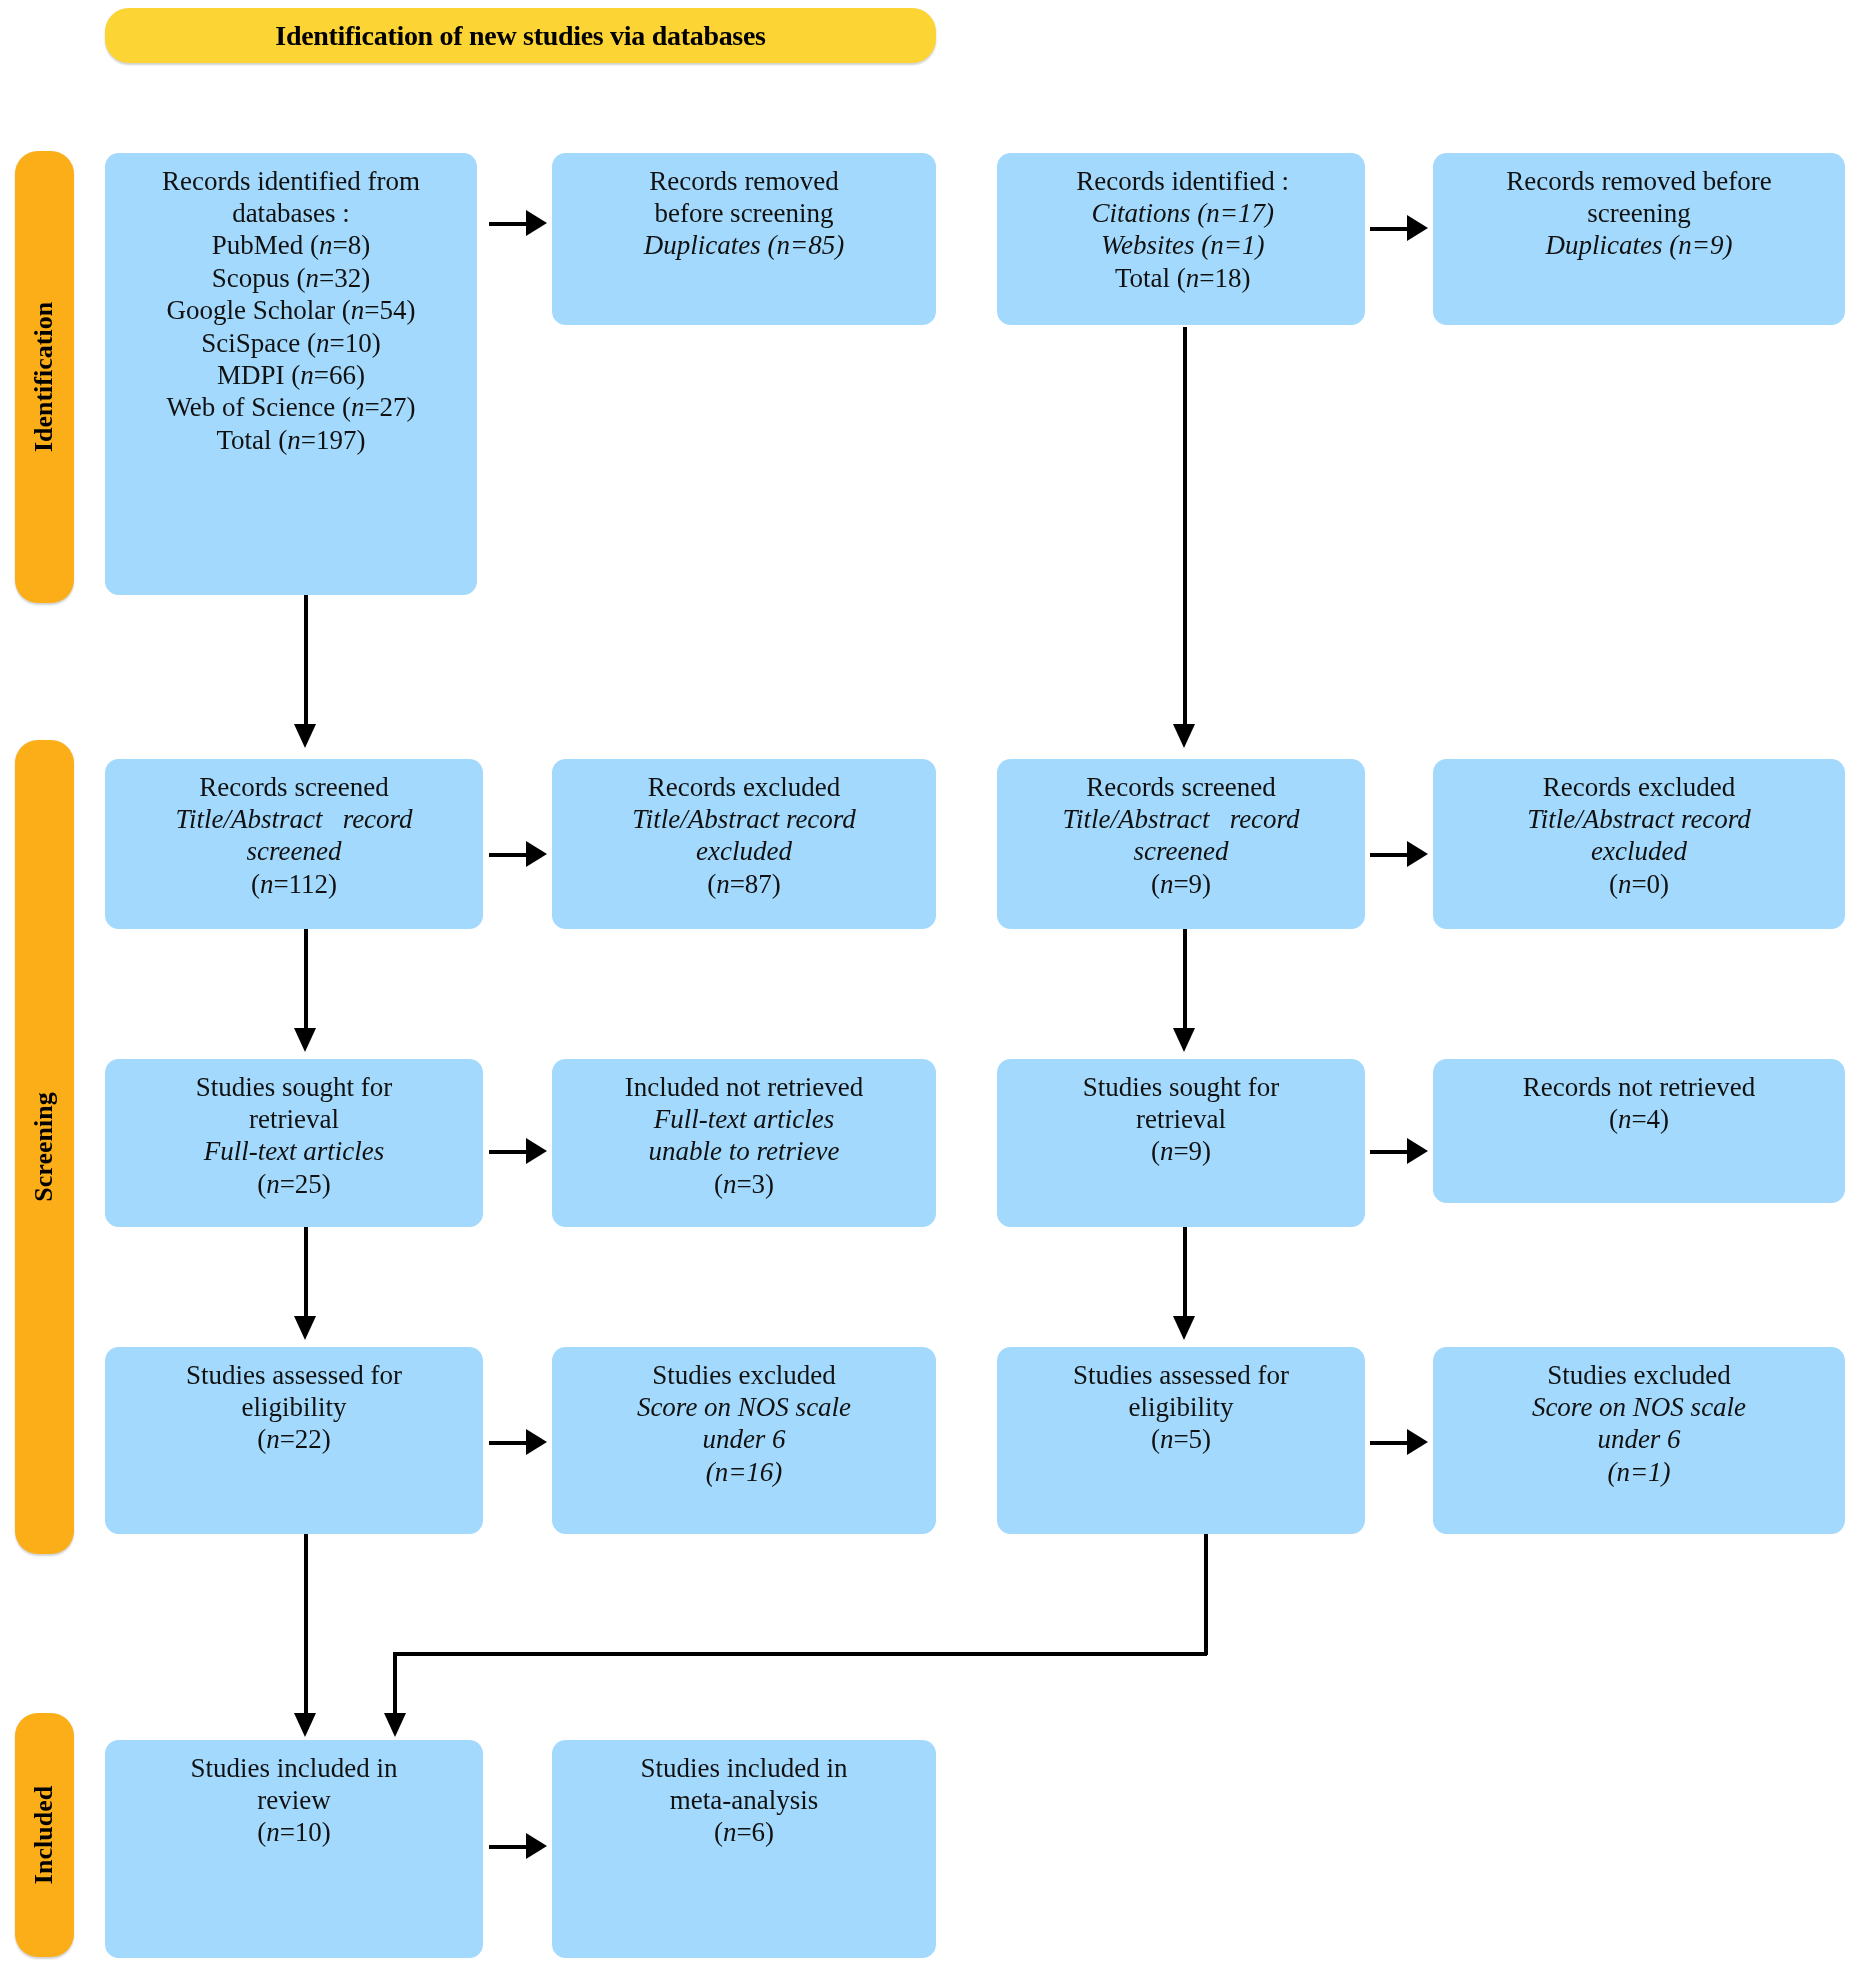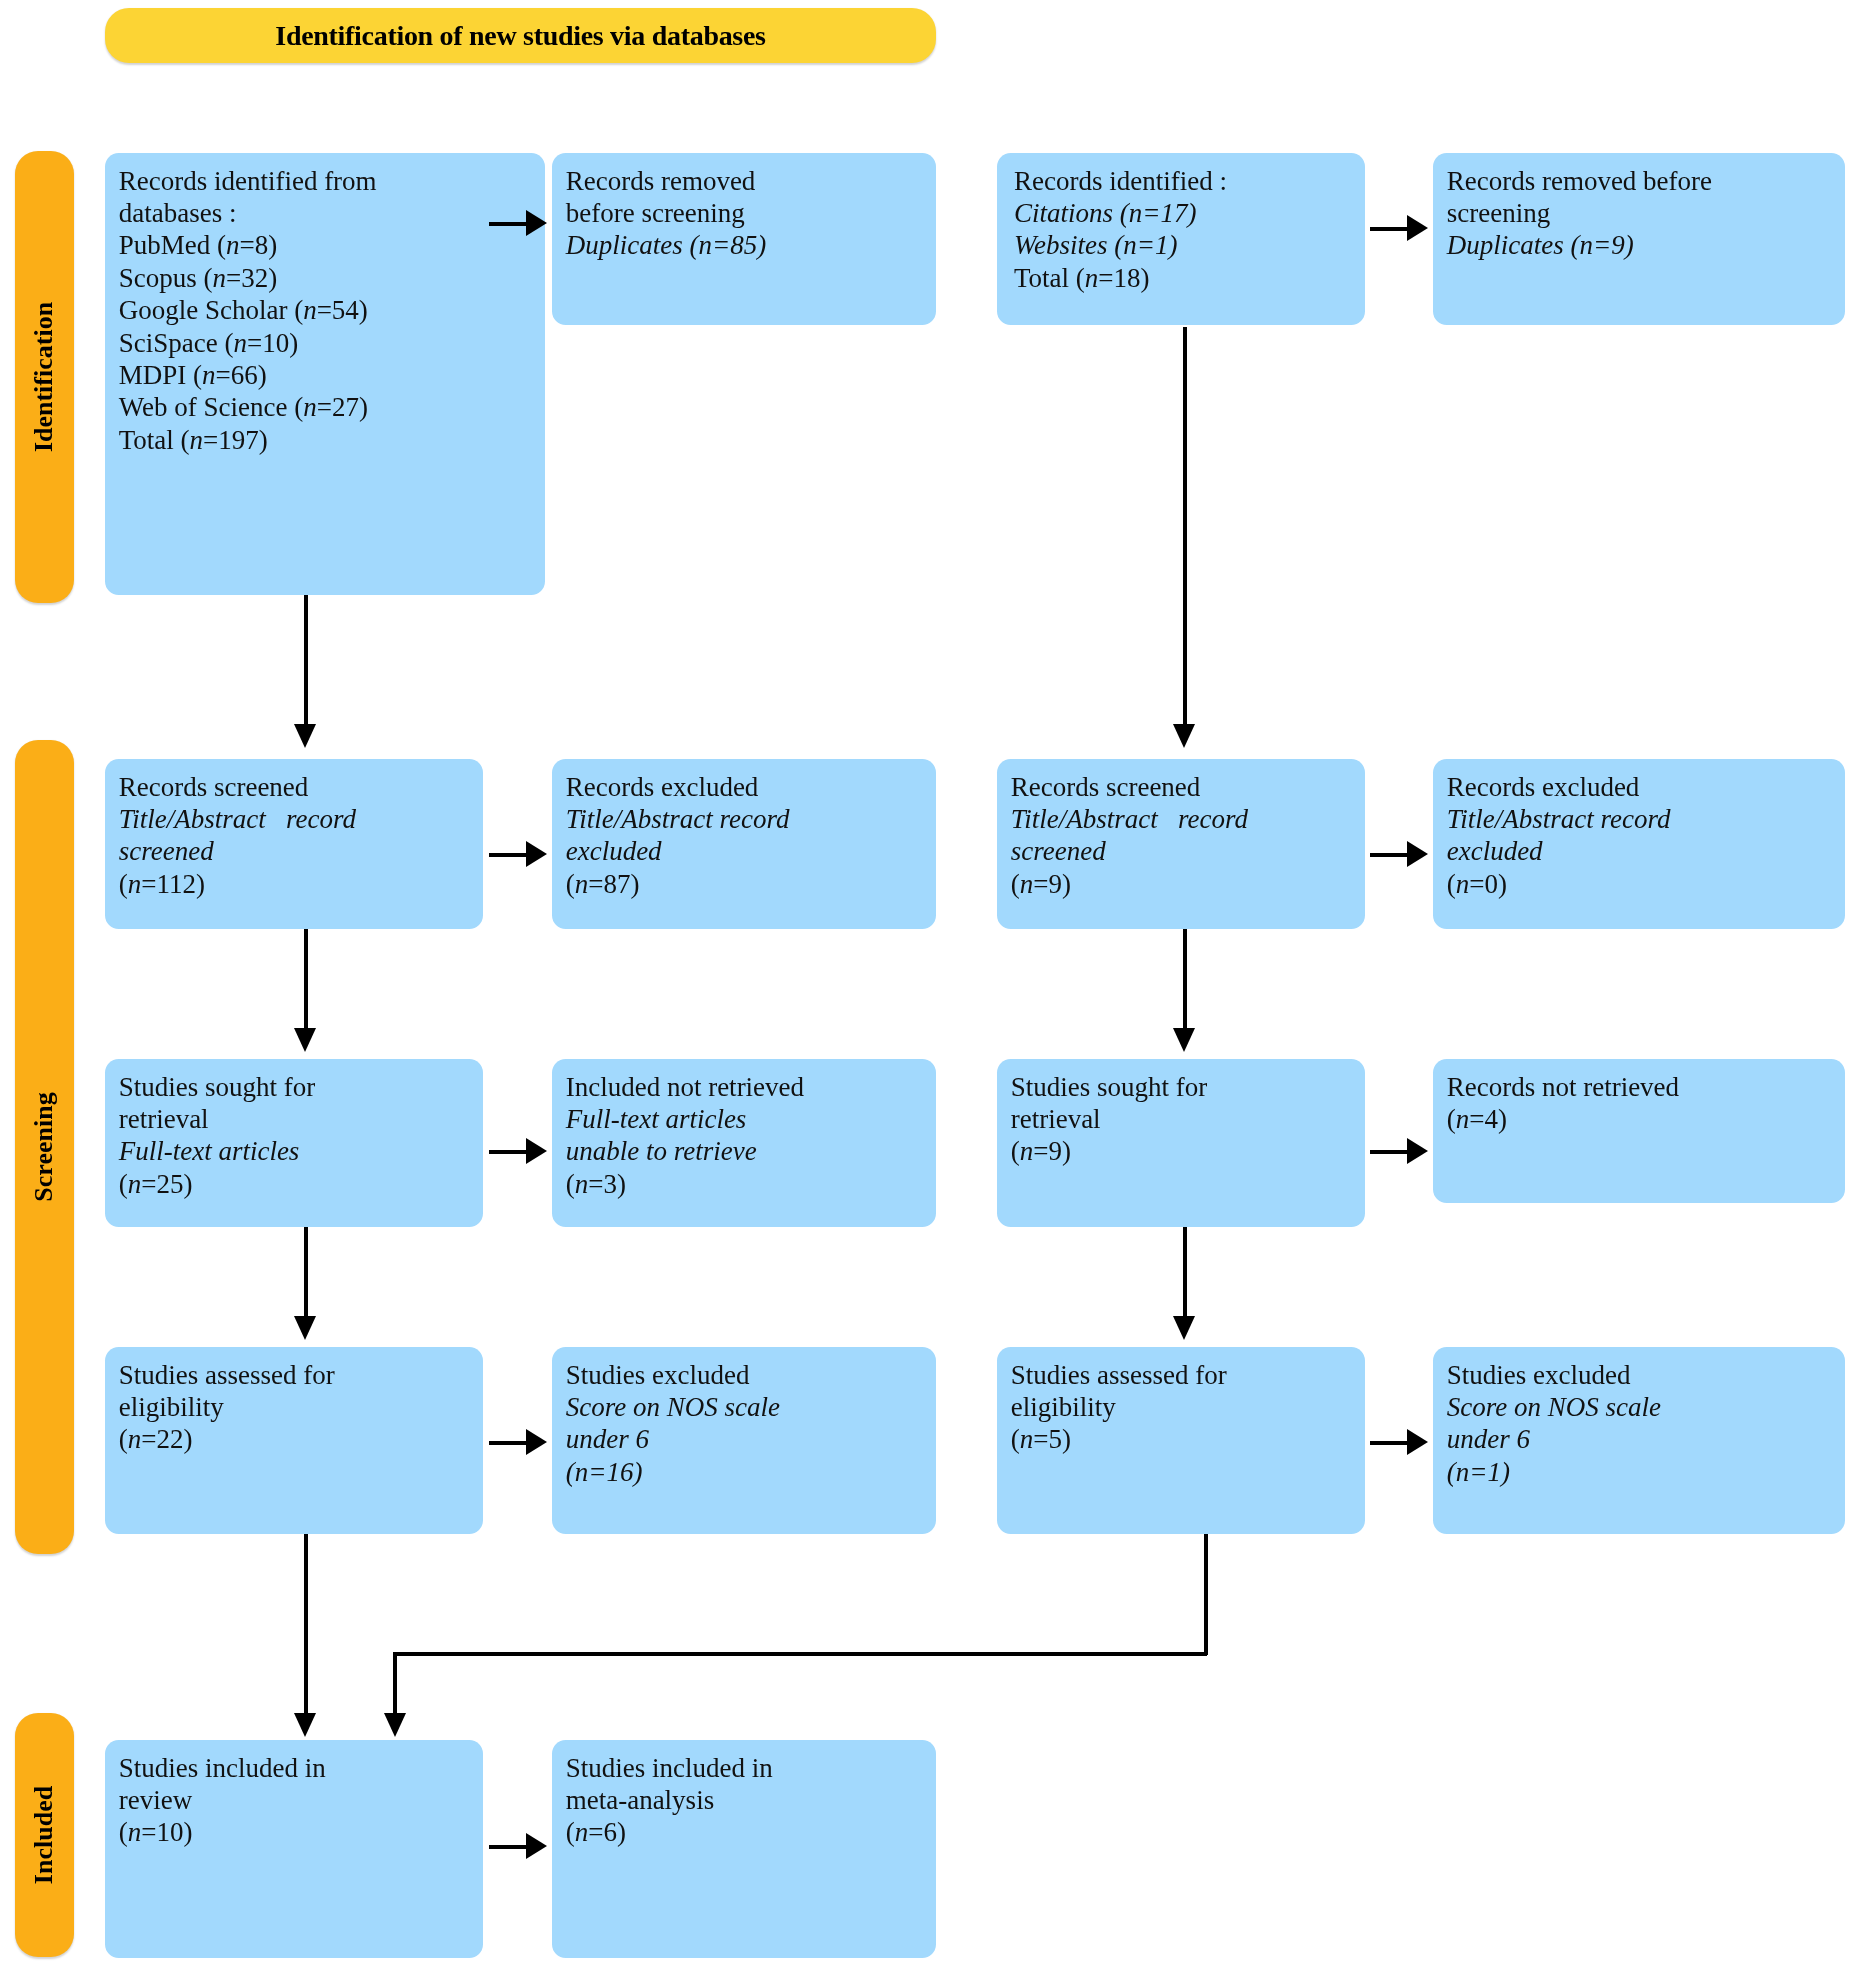--- a/index.html
+++ b/index.html
@@ -6,20 +6,21 @@
   body{
     font-family:"Liberation Serif", "DejaVu Serif", serif;
     color:#000;
   }
   #stage{
     position:relative;
     width:1856px;
     height:1985px;
     background:#ffffff;
     overflow:hidden;
+    text-align:center;
   }
 
   
   .banner{
     position:absolute;
     background:#FCD434;
     border-radius:24px;
     display:flex;
     align-items:center;
     justify-content:center;
@@ -103,21 +104,21 @@
   </div>
 
   <div class="phase-tab" style="left:14.7px; top:740px; width:59px; height:814px;">
     <span class="ptxt">Screening</span>
   </div>
 
   <div class="phase-tab" style="left:14.7px; top:1713px; width:59px; height:244px;">
     <span class="ptxt">Included</span>
   </div>
 
-  <div class="box" style="left:105px; top:153px; width:440px; height:442px;">
+  <div class="box" style="left:105px; top:153px; width:372px; height:442px;">
       <div class="ln">Records identified from</div>
       <div class="ln">databases :</div>
       <div class="ln">PubMed (<span class="it-i">n</span>=8)</div>
       <div class="ln">Scopus (<span class="it-i">n</span>=32)</div>
       <div class="ln">Google Scholar (<span class="it-i">n</span>=54)</div>
       <div class="ln">SciSpace (<span class="it-i">n</span>=10)</div>
       <div class="ln">MDPI (<span class="it-i">n</span>=66)</div>
       <div class="ln">Web of Science (<span class="it-i">n</span>=27)</div>
       <div class="ln">Total (<span class="it-i">n</span>=197)</div>
     </div>

